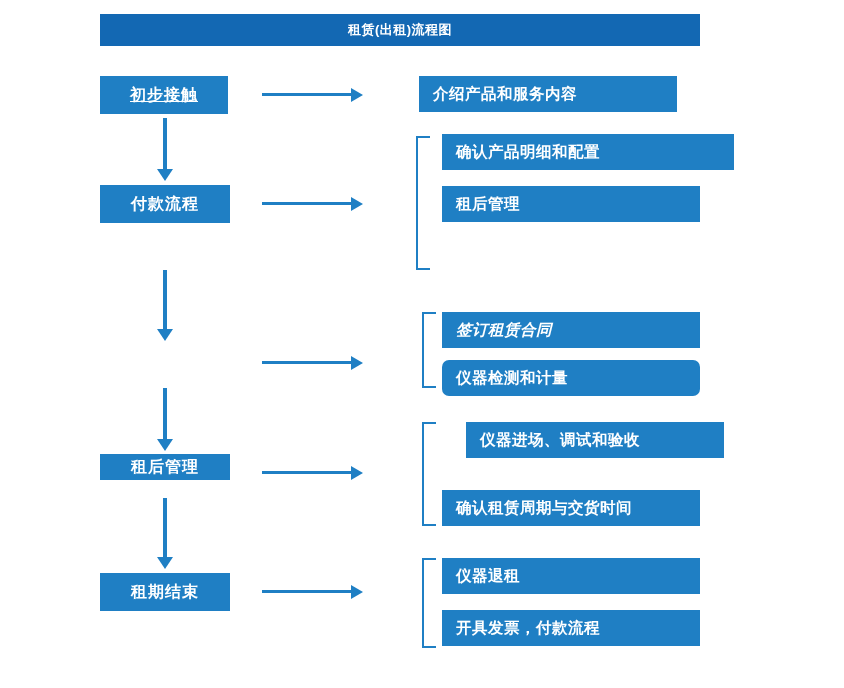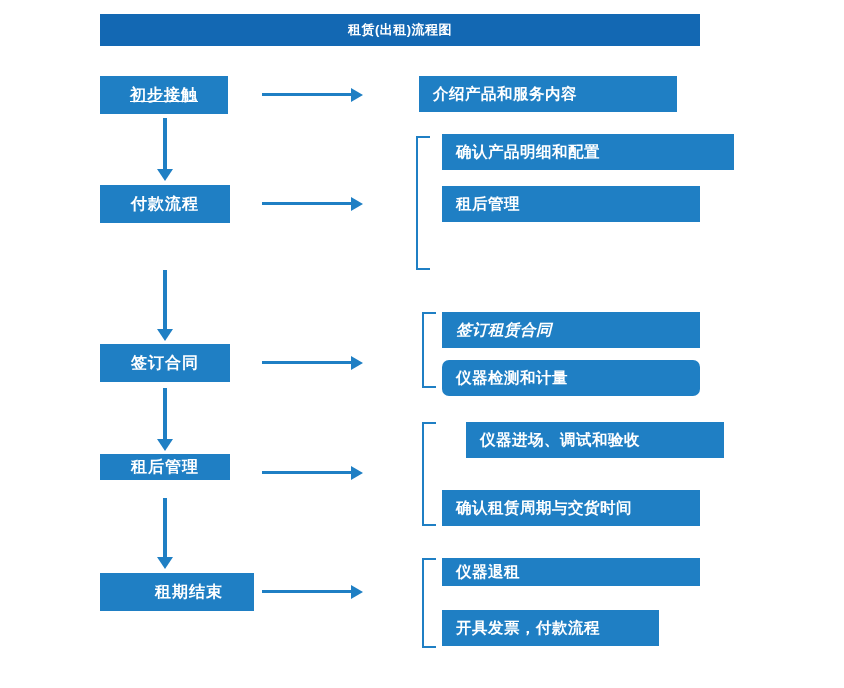--- a/index.html
+++ b/index.html
@@ -97,23 +97,22 @@
 </style>
 </head>
 <body>
 
 <div id="canvas">
 
   <div class="title-bar">租赁(出租)流程图</div>
 
   <div class="stage-box" style="left:100px; top:76px; width:128px; height:38px;text-decoration:underline;">初步接触</div>
   <div class="stage-box" style="left:100px; top:185px; width:130px; height:38px;">付款流程</div>
-  <div class="stage-box" style="left:100px; top:344px; width:130px; height:38px;">签订合同</div>
   <div class="stage-box" style="left:100px; top:454px; width:130px; height:26px;">租后管理</div>
-  <div class="stage-box" style="left:100px; top:573px; width:130px; height:38px;padding-left:24px;">租期结束</div>
+  <div class="stage-box" style="left:100px; top:573px; width:130px; height:38px;">租期结束</div>
 
   <div class="v-arrow" style="left:163px; top:118px; height:52px;"></div>
   <div class="v-arrow" style="left:163px; top:270px; height:60px;"></div>
   <div class="v-arrow" style="left:163px; top:388px; height:52px;"></div>
   <div class="v-arrow" style="left:163px; top:498px; height:60px;"></div>
 
   <div class="h-arrow" style="left:262px; top:93px; width:90px;"></div>
   <div class="h-arrow" style="left:262px; top:202px; width:90px;"></div>
   <div class="h-arrow" style="left:262px; top:361px; width:90px;"></div>
   <div class="h-arrow" style="left:262px; top:471px; width:90px;"></div>
@@ -128,16 +127,16 @@
 
   <div class="detail-box" style="left:442px; top:134px; width:292px; height:36px;">确认产品明细和配置</div>
   <div class="detail-box" style="left:442px; top:186px; width:258px; height:36px;">租后管理</div>
 
   <div class="detail-box" style="left:442px; top:312px; width:258px; height:36px;font-style:italic;">签订租赁合同</div>
   <div class="detail-box" style="left:442px; top:360px; width:258px; height:36px;border-radius:7px;">仪器检测和计量</div>
 
   <div class="detail-box" style="left:442px; top:422px; width:258px; height:36px;margin-left:24px;">仪器进场、调试和验收</div>
   <div class="detail-box" style="left:442px; top:490px; width:258px; height:36px;">确认租赁周期与交货时间</div>
 
-  <div class="detail-box" style="left:442px; top:558px; width:258px; height:28px;">仪器退租</div>
-  <div class="detail-box" style="left:442px; top:610px; width:217px; height:36px;">开具发票，付款流程</div>
+  <div class="detail-box" style="left:442px; top:558px; width:258px; height:36px;">仪器退租</div>
+  <div class="detail-box" style="left:442px; top:610px; width:258px; height:36px;">开具发票，付款流程</div>
 
 </div>
 
 </body></html>

